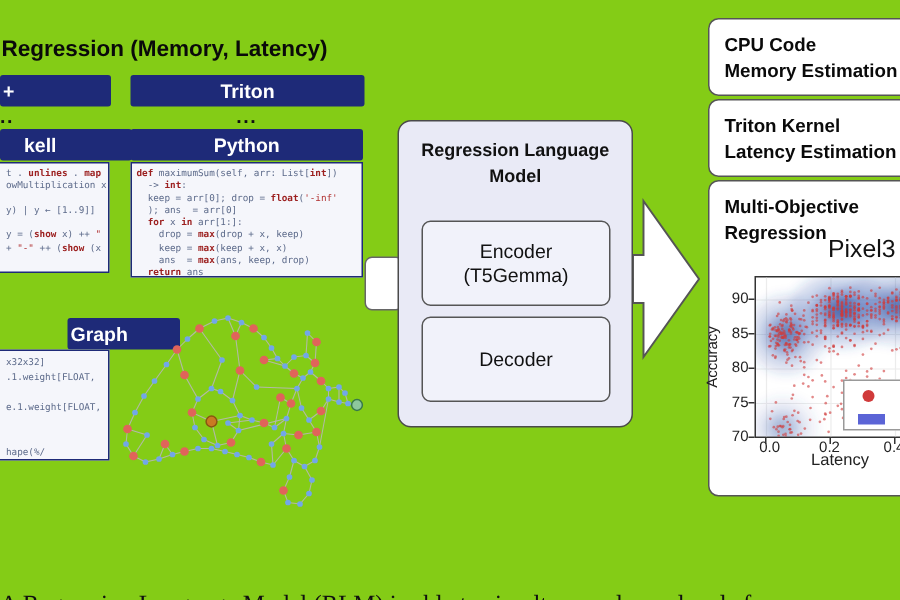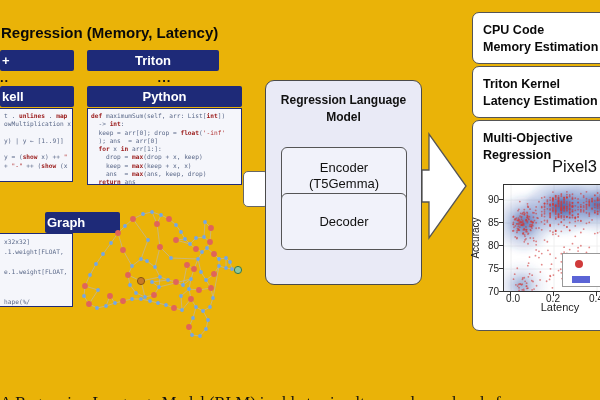--- a/index.html
+++ b/index.html
@@ -1,16 +1,16 @@
 <!DOCTYPE html>
 <html><head>
 <meta charset="utf-8">
 <style>
   html,body{margin:0;padding:0;background:#fff;}
-  .fig{position:relative;width:600px;height:400px;overflow:hidden;background:#eab308;
+  .fig{position:relative;width:600px;height:400px;overflow:hidden;background:#84cc16;
        font-family:"Liberation Sans",sans-serif;}
   .heading{position:absolute;font-size:15px;font-weight:bold;color:#0a0a0a;white-space:nowrap;}
   .bar{position:absolute;background:#1e2a78;color:#fff;font-weight:bold;font-size:13px;
        border-radius:2px;display:flex;align-items:center;justify-content:center;height:21px;}
   .bar.leftalign{justify-content:flex-start;padding-left:2px;}
   .dots{position:absolute;font-weight:bold;font-size:13px;color:#111;letter-spacing:1px;}
   .codepanel{position:absolute;background:#f5f6fb;border:1px solid #1e2a78;box-sizing:border-box;}
   .code{font-family:"DejaVu Sans Mono",monospace;font-size:6.2px;line-height:8.3px;
         color:#5c6a8a;padding:3px 3px;white-space:pre;}
   .code .kw{color:#9c2020;font-weight:bold;}
@@ -51,28 +51,28 @@
 <body>
 
 <div class="fig">
 
   <div class="heading" style="left:1px;top:24px;">Regression (Memory, Latency)</div>
 
   <div class="bar leftalign" style="left:0;top:50px;width:72px;">
     <span>+</span>
   </div>
   <div class="dots" style="left:0;top:70px;width:8px;overflow:hidden;">...</div>
-  <div class="bar leftalign" style="left:0;top:86px;width:72px;padding-left:2px;">
+  <div class="bar leftalign" style="left:0;top:86px;width:72px;padding-left:16px;">
     <span>kell</span>
   </div>
   <div class="codepanel" style="left:-40px;top:108px;width:113px;height:74px;">
     <div class="code" style="margin-left:40px;"><div><span class="pl">t . </span><span class="kw">unlines</span><span class="pl"> . </span><span class="kw">map</span></div><div><span class="pl">owMultiplication x</span></div><div>&nbsp;</div><div><span class="pl">y) | y ← [1..9]]</span></div><div>&nbsp;</div><div><span class="pl">y = (</span><span class="kw">show</span><span class="pl"> x) ++ </span><span class="st">"</span></div><div><span class="pl">+ </span><span class="st">"-"</span><span class="pl"> ++ (</span><span class="kw">show</span><span class="pl"> (x</span></div></div>
   </div>
 
-  <div class="bar" style="left:87px;top:50px;width:132px;">
+  <div class="bar" style="left:87px;top:50px;width:156px;">
     <span>Triton</span>
   </div>
   <div class="dots" style="left:87px;top:70px;width:155px;text-align:center;">...</div>
   <div class="bar" style="left:87px;top:86px;width:155px;">
     <span>Python</span>
   </div>
   <div class="codepanel" style="left:87px;top:108px;width:155px;height:77px;">
     <div class="code"><div><span class="kw">def</span><span class="pl"> maximumSum(self, arr: List[</span><span class="kw">int</span><span class="pl">])</span></div><div><span class="pl">  -&gt; </span><span class="kw">int</span><span class="pl">:</span></div><div><span class="pl">  keep = arr[0]; drop = </span><span class="kw">float</span><span class="pl">(</span><span class="st">'-inf'</span></div><div><span class="pl">  ); ans  = arr[0]</span></div><div><span class="pl">  </span><span class="kw">for</span><span class="pl"> x </span><span class="kw">in</span><span class="pl"> arr[1:]:</span></div><div><span class="pl">    drop = </span><span class="kw">max</span><span class="pl">(drop + x, keep)</span></div><div><span class="pl">    keep = </span><span class="kw">max</span><span class="pl">(keep + x, x)</span></div><div><span class="pl">    ans  = </span><span class="kw">max</span><span class="pl">(ans, keep, drop)</span></div><div><span class="pl">  </span><span class="kw">return</span><span class="pl"> ans</span></div></div>
   </div>
 
@@ -293,21 +293,21 @@
     </svg>
 
 
   <div class="connector-tab"></div>
   <div class="rlm-box">
     <div class="rlm-title">Regression Language Model</div>
   </div>
   <div class="subbox" style="top:147px;">
     <span style="display:inline-block;width:110px;">Encoder (T5Gemma)</span>
   </div>
-  <div class="subbox" style="top:193px;align-items:center;">
+  <div class="subbox" style="top:211px;align-items:center;">
     <span>Decoder</span>
   </div>
   <svg style="left:422px;top:128px;" width="48" height="116">
     <polygon points="0,42 7,42 7,6 44,58 7,110 7,74 0,74" fill="#ffffff" stroke="#555" stroke-width="1.3"></polygon>
   </svg>
 
   <div class="outbox" style="top:12px;height:52px;">
     <div>CPU Code</div>
     <div>Memory Estimation</div>
   </div>

